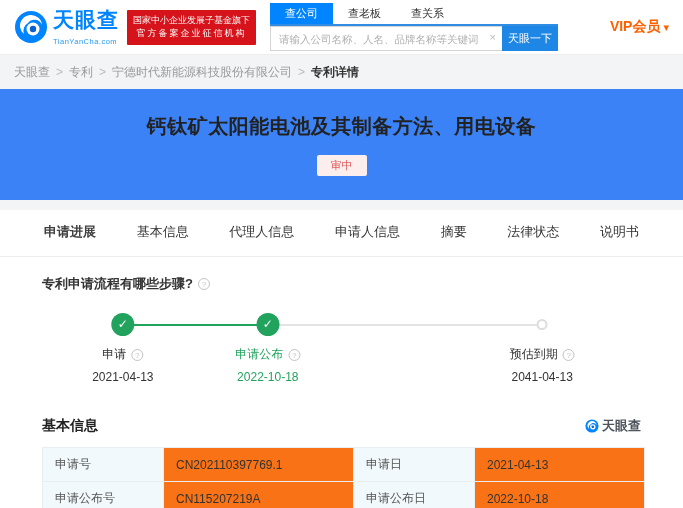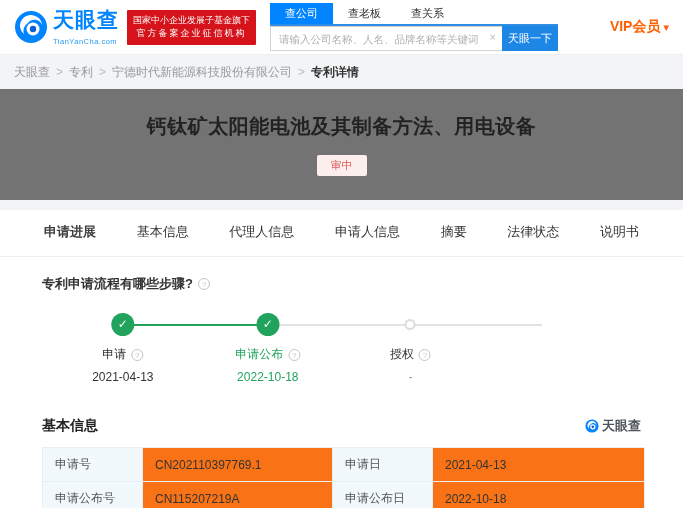--- a/index.html
+++ b/index.html
@@ -29,21 +29,21 @@
   .vip { margin-left:auto; color:#ff6000; font-size:14px; font-weight:bold; cursor:pointer; white-space:nowrap; }
   .vip::after { content:"▾"; font-size:11px; margin-left:3px; }
 
   
   .crumbbar { height:34px; display:flex; align-items:center; padding:0 14px; font-size:12px; color:#999; }
   .crumb { cursor:pointer; }
   .crumb-sep { margin:0 6px; color:#bbb; }
   .crumb.current { color:#333; font-weight:bold; cursor:default; }
 
   
-  .title-card { background:#737373; text-align:center; padding:24px 0 24px; }
+  .title-card { background:#3b82f6; text-align:center; padding:24px 0 24px; }
   .patent-title { font-size:20px; font-weight:bold; color:#222; letter-spacing:.5px; }
   .status-badge { display:inline-block; margin-top:15px; background:#fdeeee; color:#e05b5b; font-size:11px; padding:3px 14px; border-radius:2px; }
 
   
   .main-card { background:#fff; margin-top:10px; padding-bottom:14px; min-height:300px; }
   .tabbar { display:flex; justify-content:space-between; padding:0 42px; border-bottom:1px solid #ededed; }
   .tab { font-size:13px; color:#333; padding:13px 2px; cursor:pointer; border-bottom:2px solid transparent; }
   .tab.active { color:#404040; font-weight:bold; }
 
   .section-heading { font-size:13px; font-weight:bold; color:#333; padding:18px 42px 0; display:flex; align-items:center; }
@@ -64,21 +64,21 @@
   .step.green .step-label, .step.green .step-date { color:#21a35e; }
   .step.pending .step-label { margin-top:16px; }
   .muted { color:#999 !important; }
 
   
   .info-head { display:flex; justify-content:space-between; align-items:center; padding:26px 42px 0; }
   .info-title { font-size:14px; font-weight:bold; color:#222; }
   .wm { display:flex; align-items:center; gap:3px; font-size:13px; font-weight:bold; color:#4d545c; }
   .info-table { width:603px; margin:12px 42px 0; border-collapse:collapse; font-size:12px; table-layout:fixed; }
   .info-table td { border:1px solid #e8eef3; padding:8px 12px; height:29px; }
-  .info-table td.lbl { background:#f2f9fd; color:#555; width:100px; }
+  .info-table td.lbl { background:#f2f9fd; color:#555; width:121px; }
   .info-table td.val { color:#333; background:#f97316; }
   .info-table td.v1 { width:190px; }
 </style>
 </head>
 <body>
 
 <div class="header">
   <div class="logo">
     <svg width="34" height="34" viewBox="0 0 34 34">
       <circle cx="17" cy="17" r="16" fill="#0084ff"></circle>
@@ -162,29 +162,29 @@
 
     <div class="step green" style="left:37.7%">
       <div class="step-node node-done"></div>
       <div class="step-label">
           <span>申请公布</span>
           <span class="qmark"></span>
         </div>
       <div class="step-date">2022-10-18</div>
     </div>
 
-    <div class="step pending" style="left:61.5%">
+
+    <div class="step pending" style="left:83.5%">
       <div class="step-node node-pending"></div>
       <div class="step-label">
-          <span>授权</span>
+          <span>预估到期</span>
           <span class="qmark"></span>
         </div>
-      <div class="step-date muted">-</div>
-    </div>
-
+      <div class="step-date">2041-04-13</div>
+    </div>
   </div>
 
   <div class="info-head">
     <span class="info-title">基本信息</span>
     <span class="wm">
       <svg width="14" height="14" viewBox="0 0 34 34">
         <circle cx="17" cy="17" r="16" fill="#0084ff"></circle>
         <path d="M6 17 A11 11 0 0 1 28 15 A8 8 0 0 0 14 13 A9 9 0 0 0 10 24 A11 11 0 0 1 6 17 Z" fill="#fff"></path>
         <circle cx="19" cy="19" r="6.5" fill="#fff"></circle>
         <circle cx="19" cy="19" r="3.2" fill="#0b5fd0"></circle>

